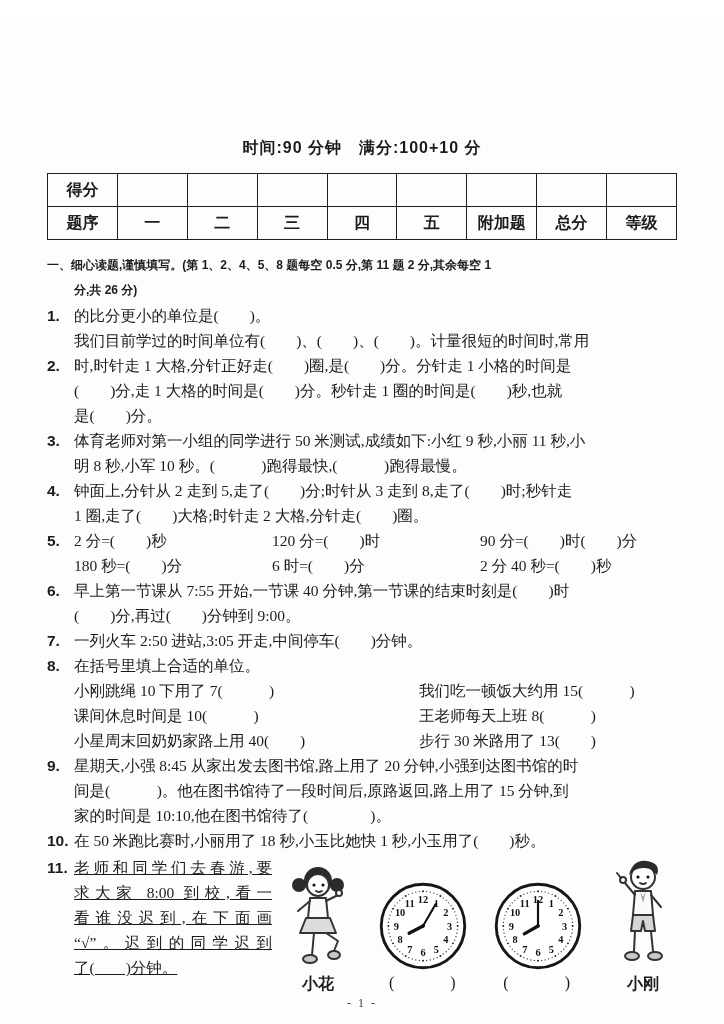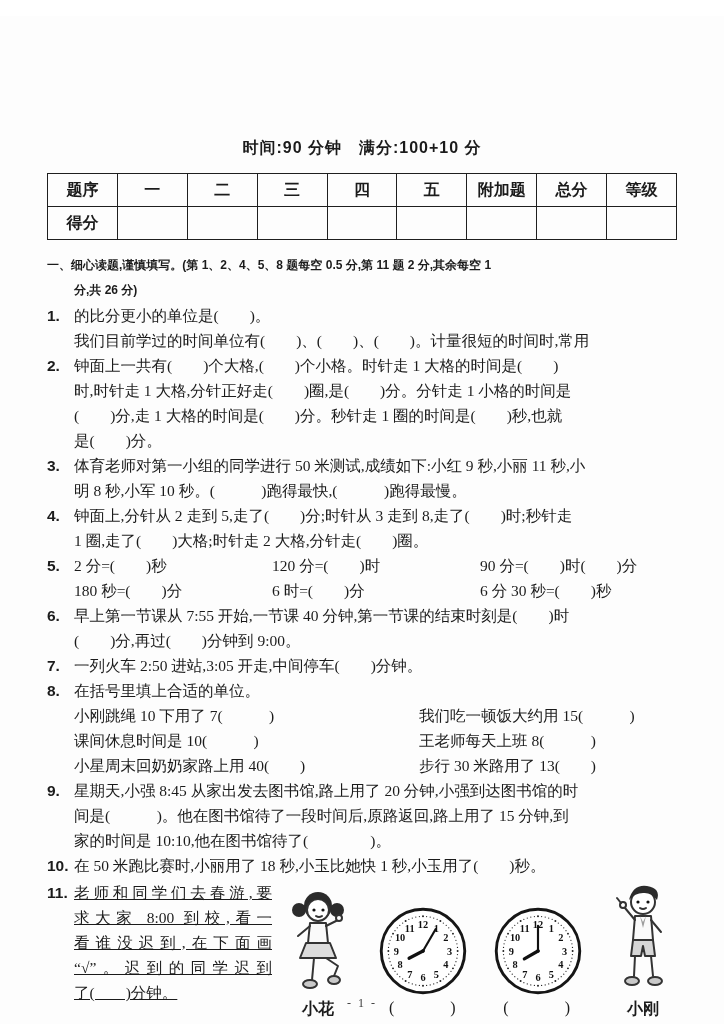--- a/index.html
+++ b/index.html
@@ -68,41 +68,41 @@
 </head>
 <body>
 
 <div class="page">
 
   <div class="exam-header">时间:90 分钟　满分:100+10 分</div>
 
   <table class="score-table">
     <tbody>
         <tr>
+      <td>得分</td>
+      <td></td>
+      <td></td>
+      <td></td>
+      <td></td>
+      <td></td>
+      <td></td>
+      <td></td>
+      <td></td>
+    </tr>
+    <tr>
       <td>题序</td>
       <td>一</td>
       <td>二</td>
       <td>三</td>
       <td>四</td>
       <td>五</td>
       <td>附加题</td>
       <td>总分</td>
       <td>等级</td>
     </tr>
-    <tr>
-      <td>得分</td>
-      <td></td>
-      <td></td>
-      <td></td>
-      <td></td>
-      <td></td>
-      <td></td>
-      <td></td>
-      <td></td>
-    </tr>
   </tbody>
     </table>
 
   <div class="content">
 
     <div class="sec-title">
       <div class="line">一、细心读题,谨慎填写。(第 1、2、4、5、8 题每空 0.5 分,第 11 题 2 分,其余每空 1</div>
       <div class="line l2">分,共 26 分)</div>
     </div>
 
@@ -110,21 +110,20 @@
       <span class="qnum">1.</span>
       <div class="qbody">
         <div class="line">的比分更小的单位是(　　)。</div>
         <div class="line">我们目前学过的时间单位有(　　)、(　　)、(　　)。计量很短的时间时,常用</div>
       </div>
     </div>
 
     <div class="q">
       <span class="qnum">2.</span>
       <div class="qbody">
-        <div class="line">钟面上一共有(　　)个大格,(　　)个小格。时针走 1 大格的时间是(　　)</div>
         <div class="line">时,时针走 1 大格,分针正好走(　　)圈,是(　　)分。分针走 1 小格的时间是</div>
         <div class="line">(　　)分,走 1 大格的时间是(　　)分。秒针走 1 圈的时间是(　　)秒,也就</div>
         <div class="line">是(　　)分。</div>
       </div>
     </div>
 
     <div class="q">
       <span class="qnum">3.</span>
       <div class="qbody">
         <div class="line">体育老师对第一小组的同学进行 50 米测试,成绩如下:小红 9 秒,小丽 11 秒,小</div>
@@ -144,21 +143,21 @@
       <span class="qnum">5.</span>
       <div class="qbody">
         <div class="cols">
           <span class="c1">2 分=(　　)秒</span>
           <span class="c2">120 分=(　　)时</span>
           <span class="c3">90 分=(　　)时(　　)分</span>
         </div>
         <div class="cols">
           <span class="c1">180 秒=(　　)分</span>
           <span class="c2">6 时=(　　)分</span>
-          <span class="c3">6 分 30 秒=(　　)秒</span>
+          <span class="c3">2 分 40 秒=(　　)秒</span>
         </div>
       </div>
     </div>
 
     <div class="q">
       <span class="qnum">6.</span>
       <div class="qbody">
         <div class="line">早上第一节课从 7:55 开始,一节课 40 分钟,第一节课的结束时刻是(　　)时</div>
         <div class="line">(　　)分,再过(　　)分钟到 9:00。</div>
       </div>

